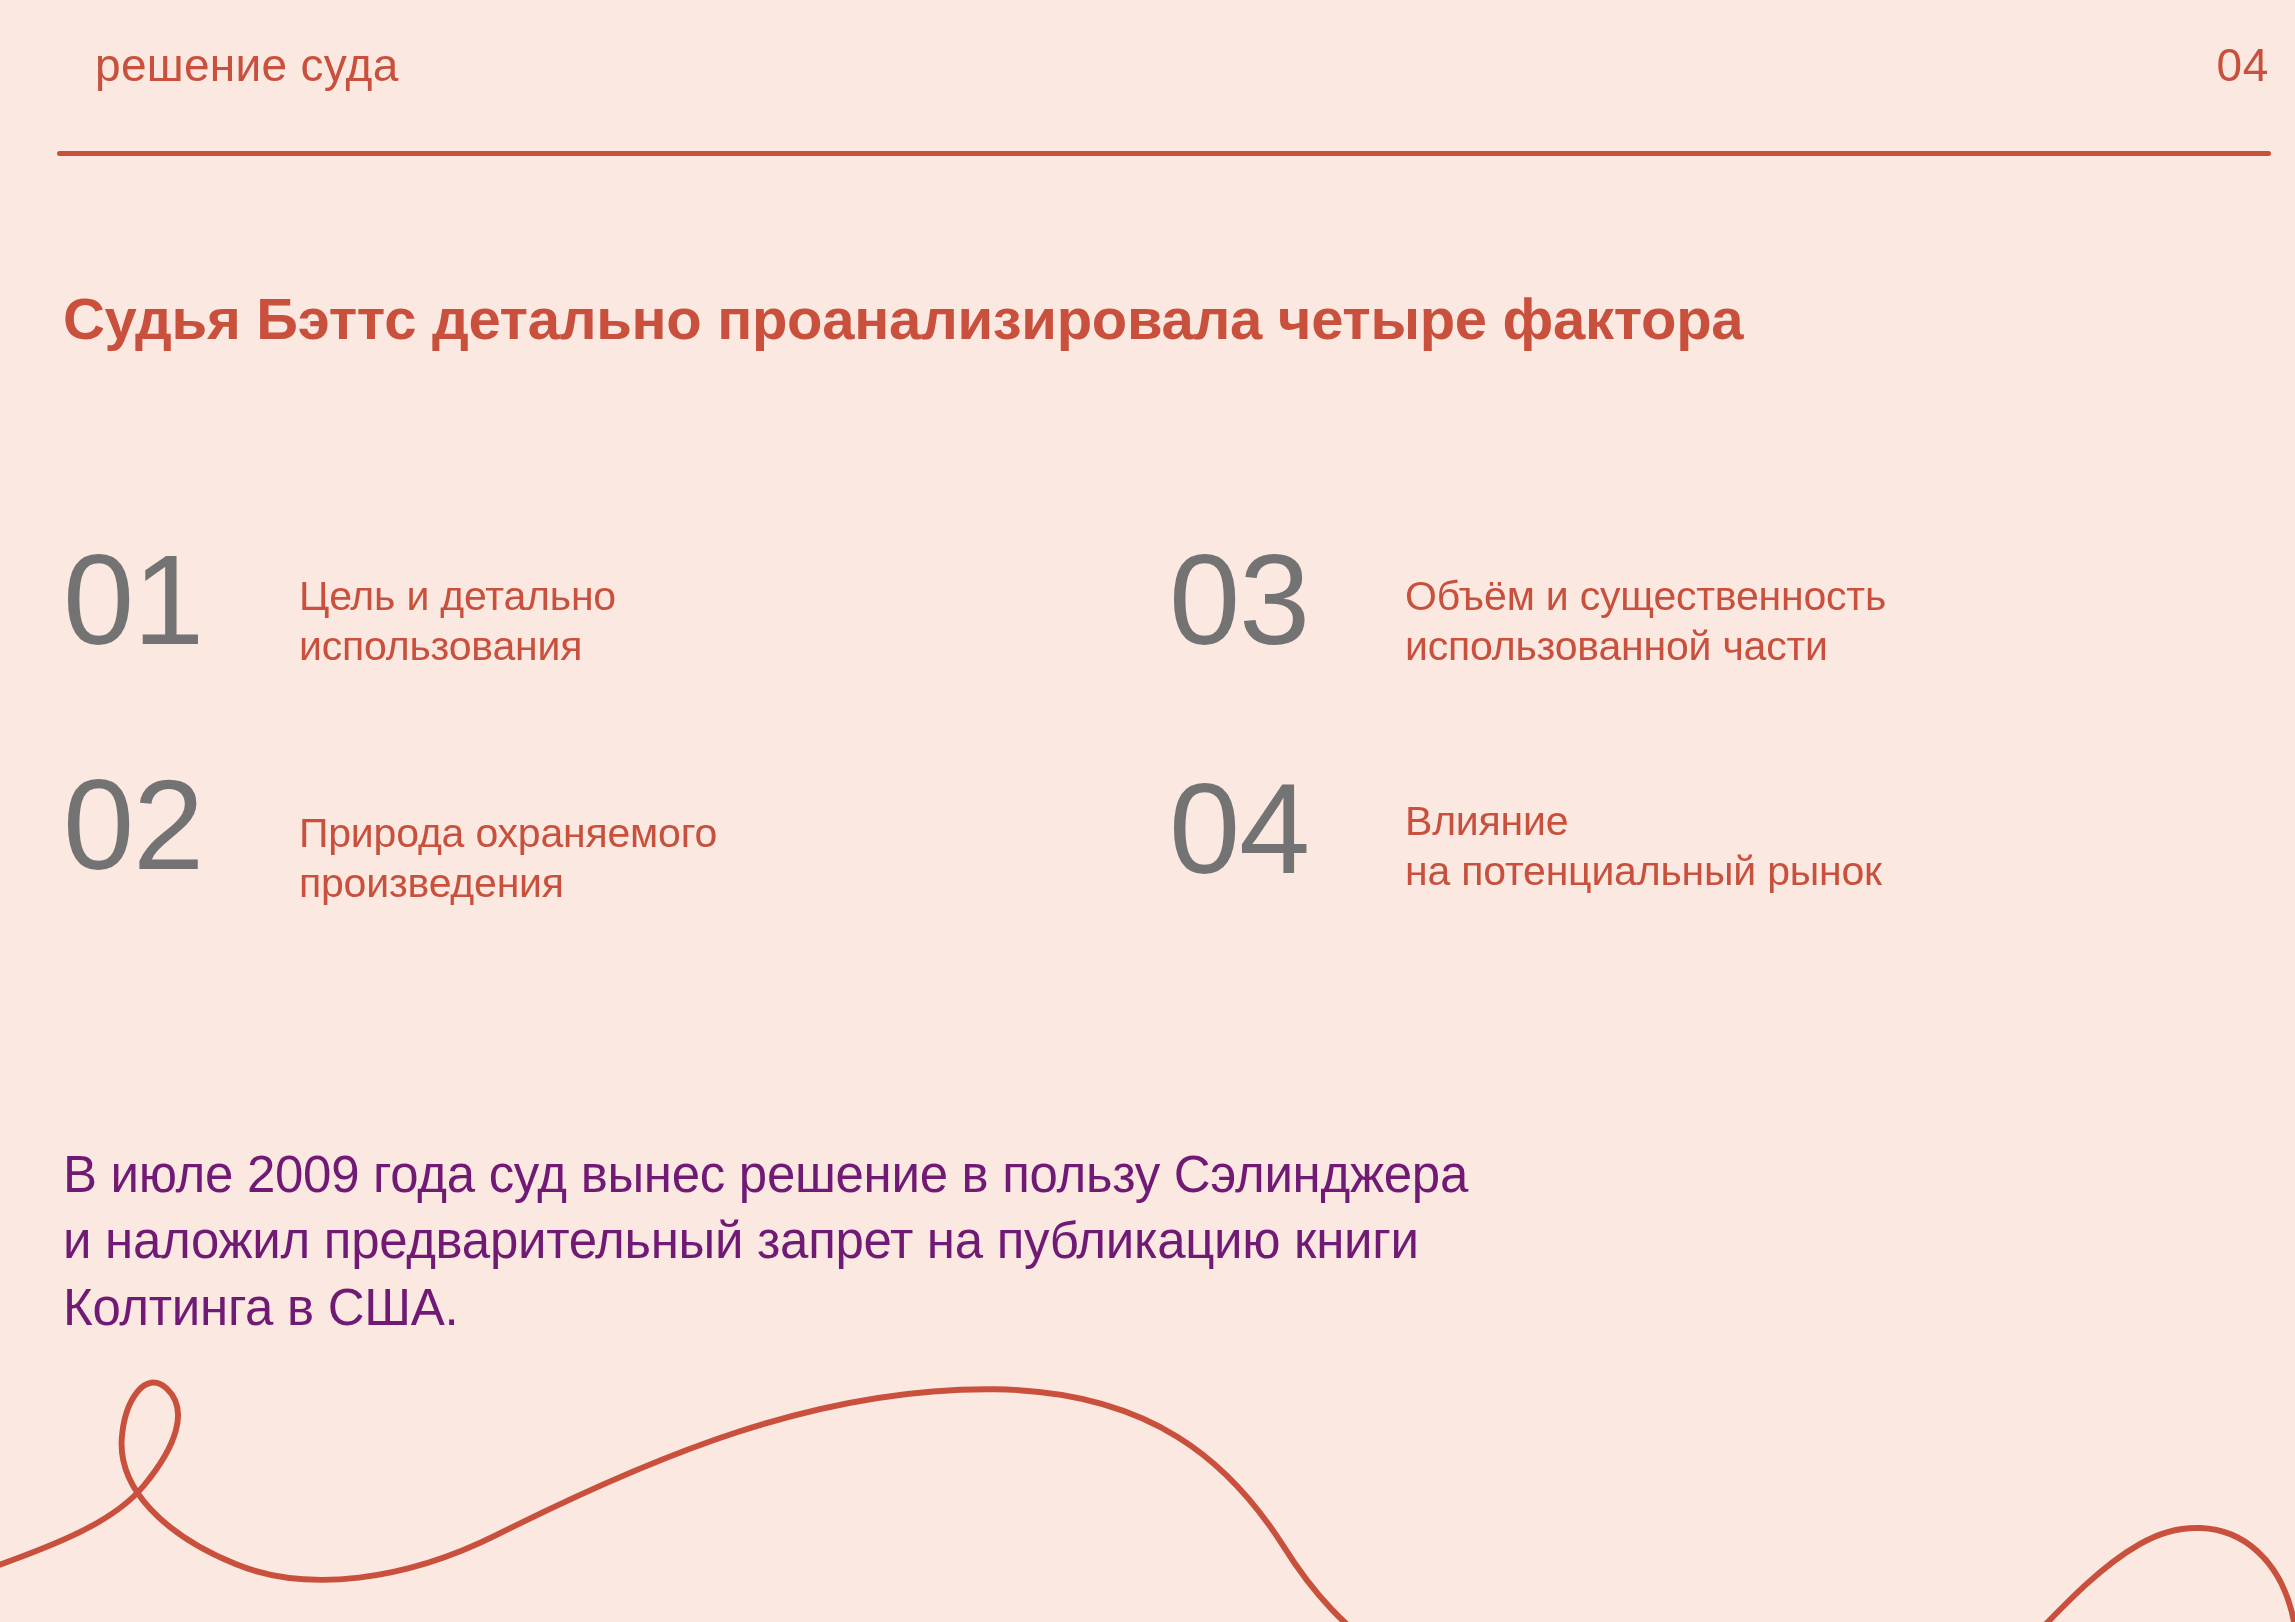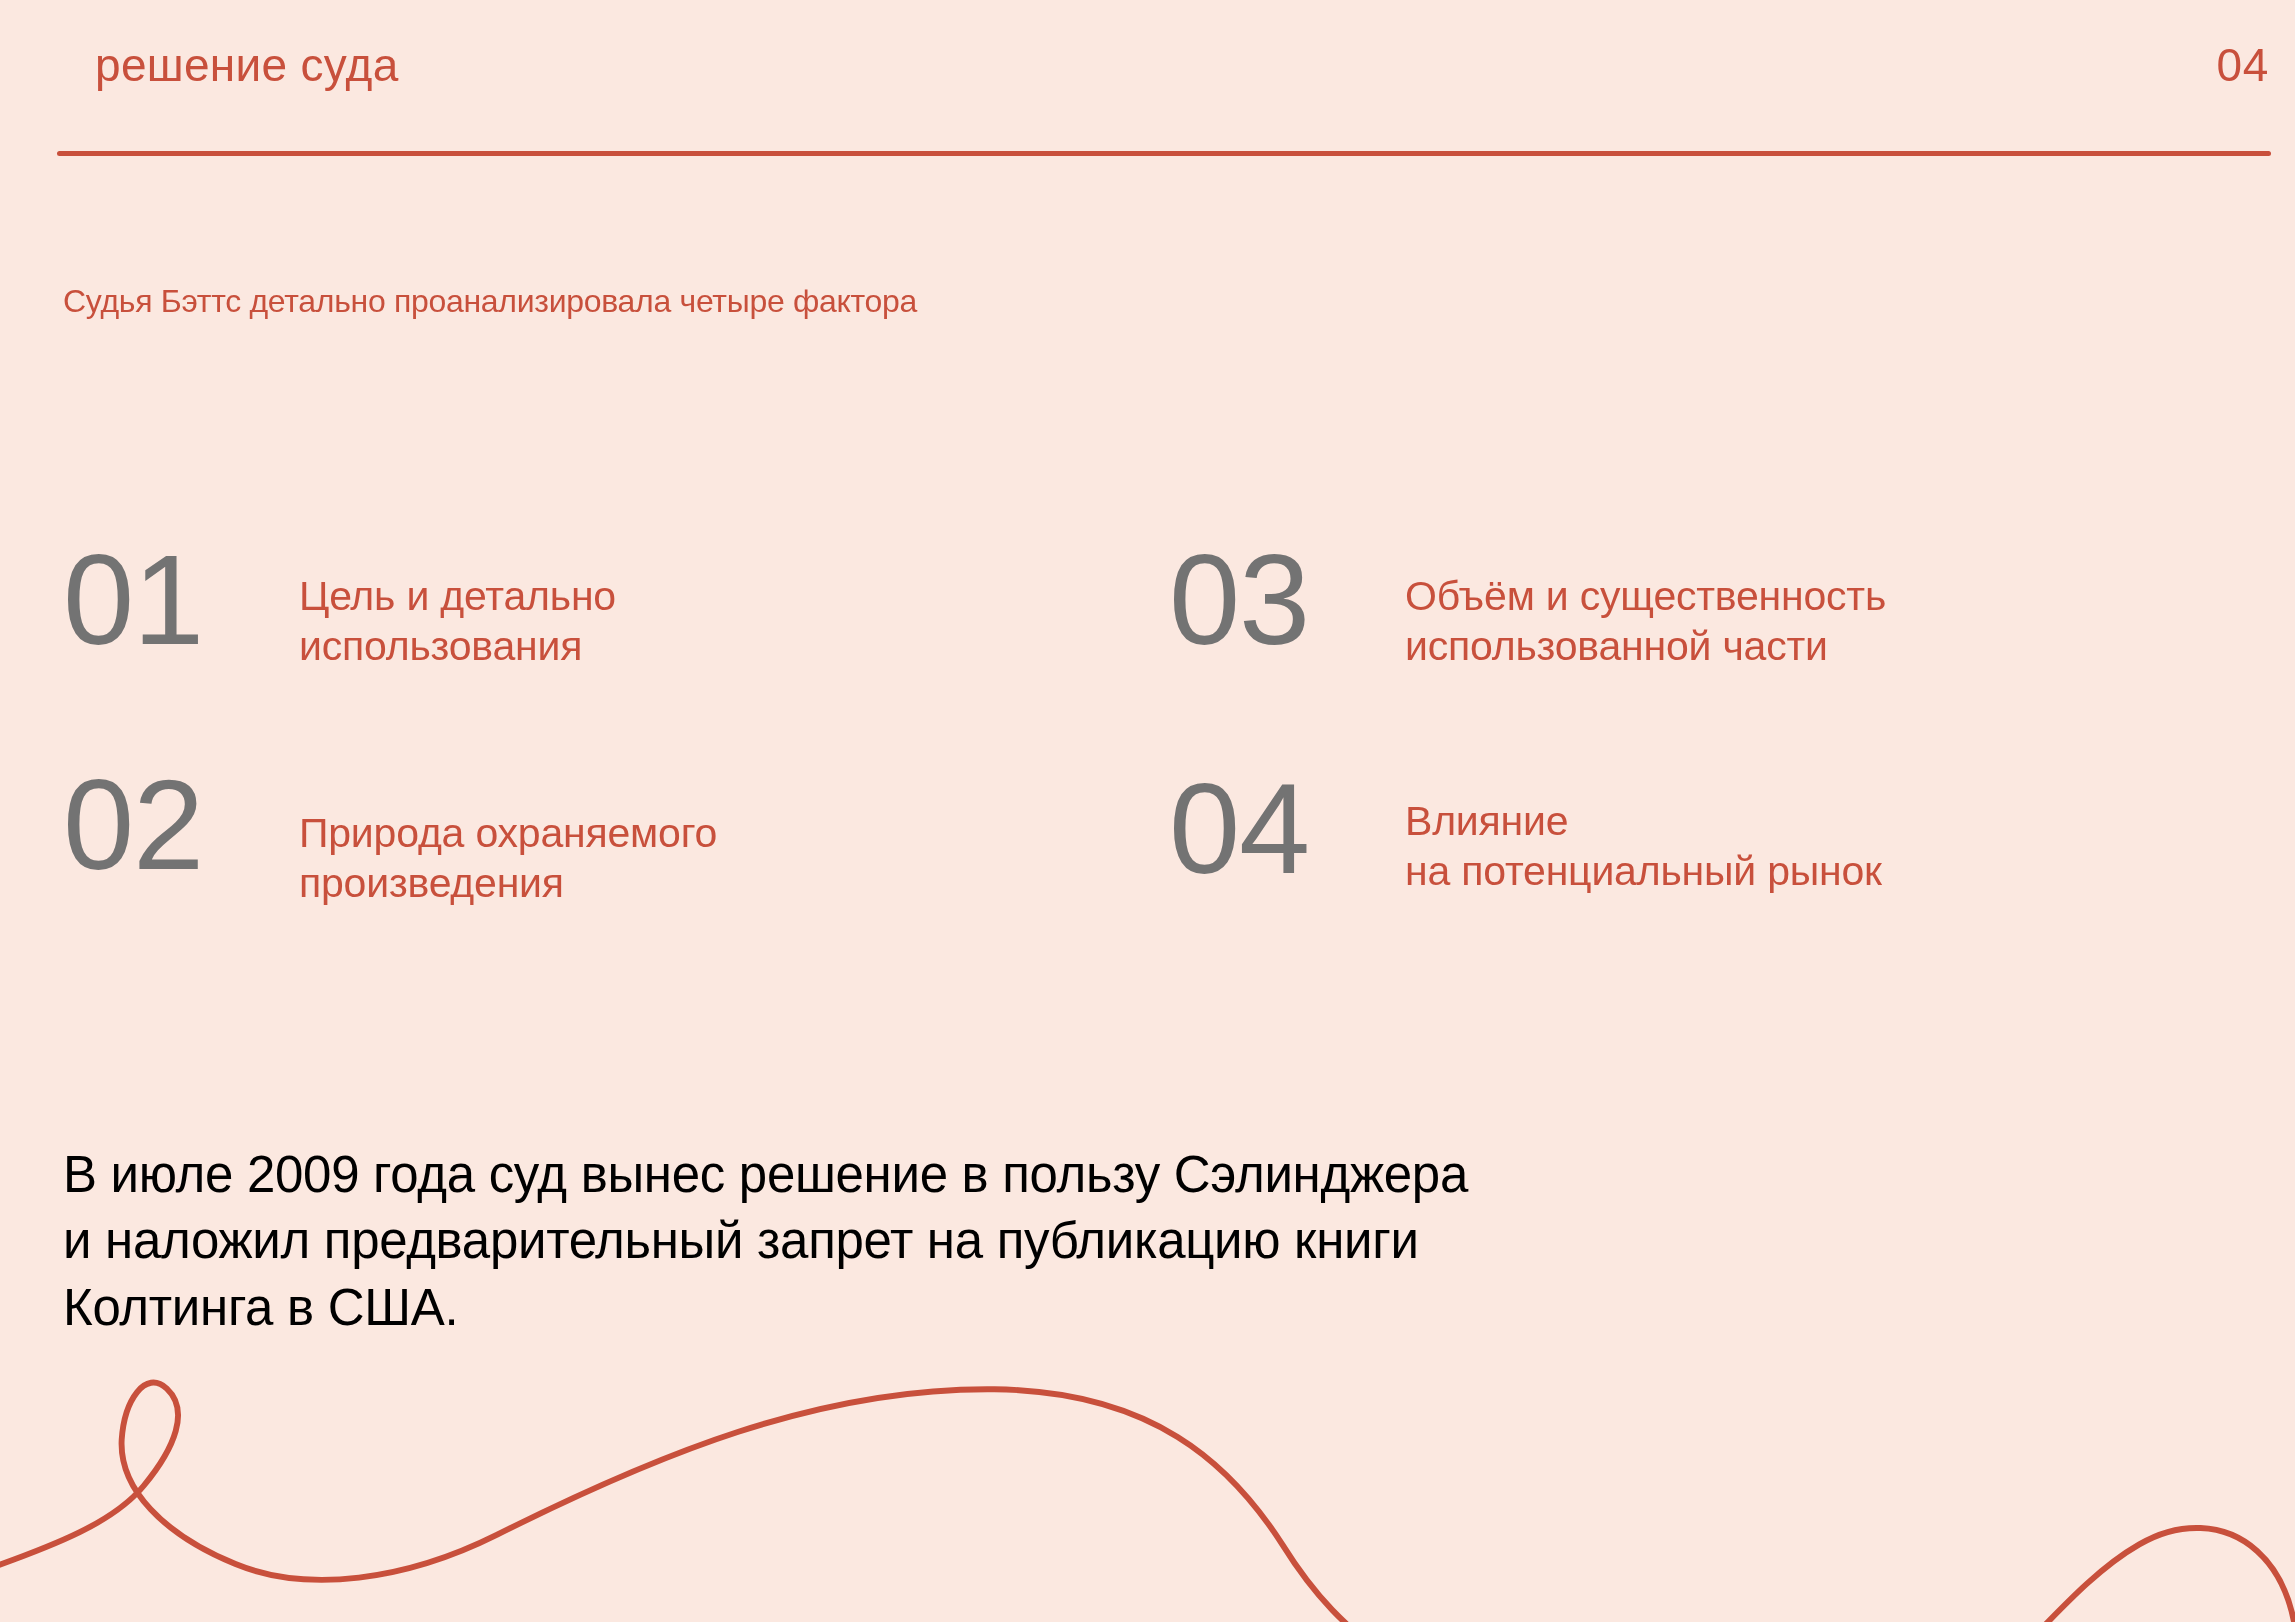--- a/index.html
+++ b/index.html
@@ -58,23 +58,23 @@
     background: #C8503C;
     border-radius: 2.6px;
   }
 
   
   .intro {
     position: absolute;
     left: 63px;
     top: 281px;
     width: 2127px;
-    font-size: 32px;
+    font-size: 58px;
     line-height: 1.30;
-    font-weight: 400;
+    font-weight: 700;
     letter-spacing: -0.3px;
     color: #C8503C;
   }
   .intro .ln { display: block; }
 
   
   .factors {
     position: absolute;
     left: 63px;
     top: 559px;
@@ -120,21 +120,21 @@
   
   .outro {
     position: absolute;
     left: 63px;
     top: 1142px;
     width: 2179px;
     font-size: 51px;
     line-height: 1.30;
     font-weight: 400;
     letter-spacing: -0.3px;
-    color: #000000;
+    color: #701a75;
   }
   .outro .ln { display: block; }
 
   
   .decor {
     position: absolute;
     left: 0;
     bottom: 0;
     width: 2295px;
     height: 275px;

